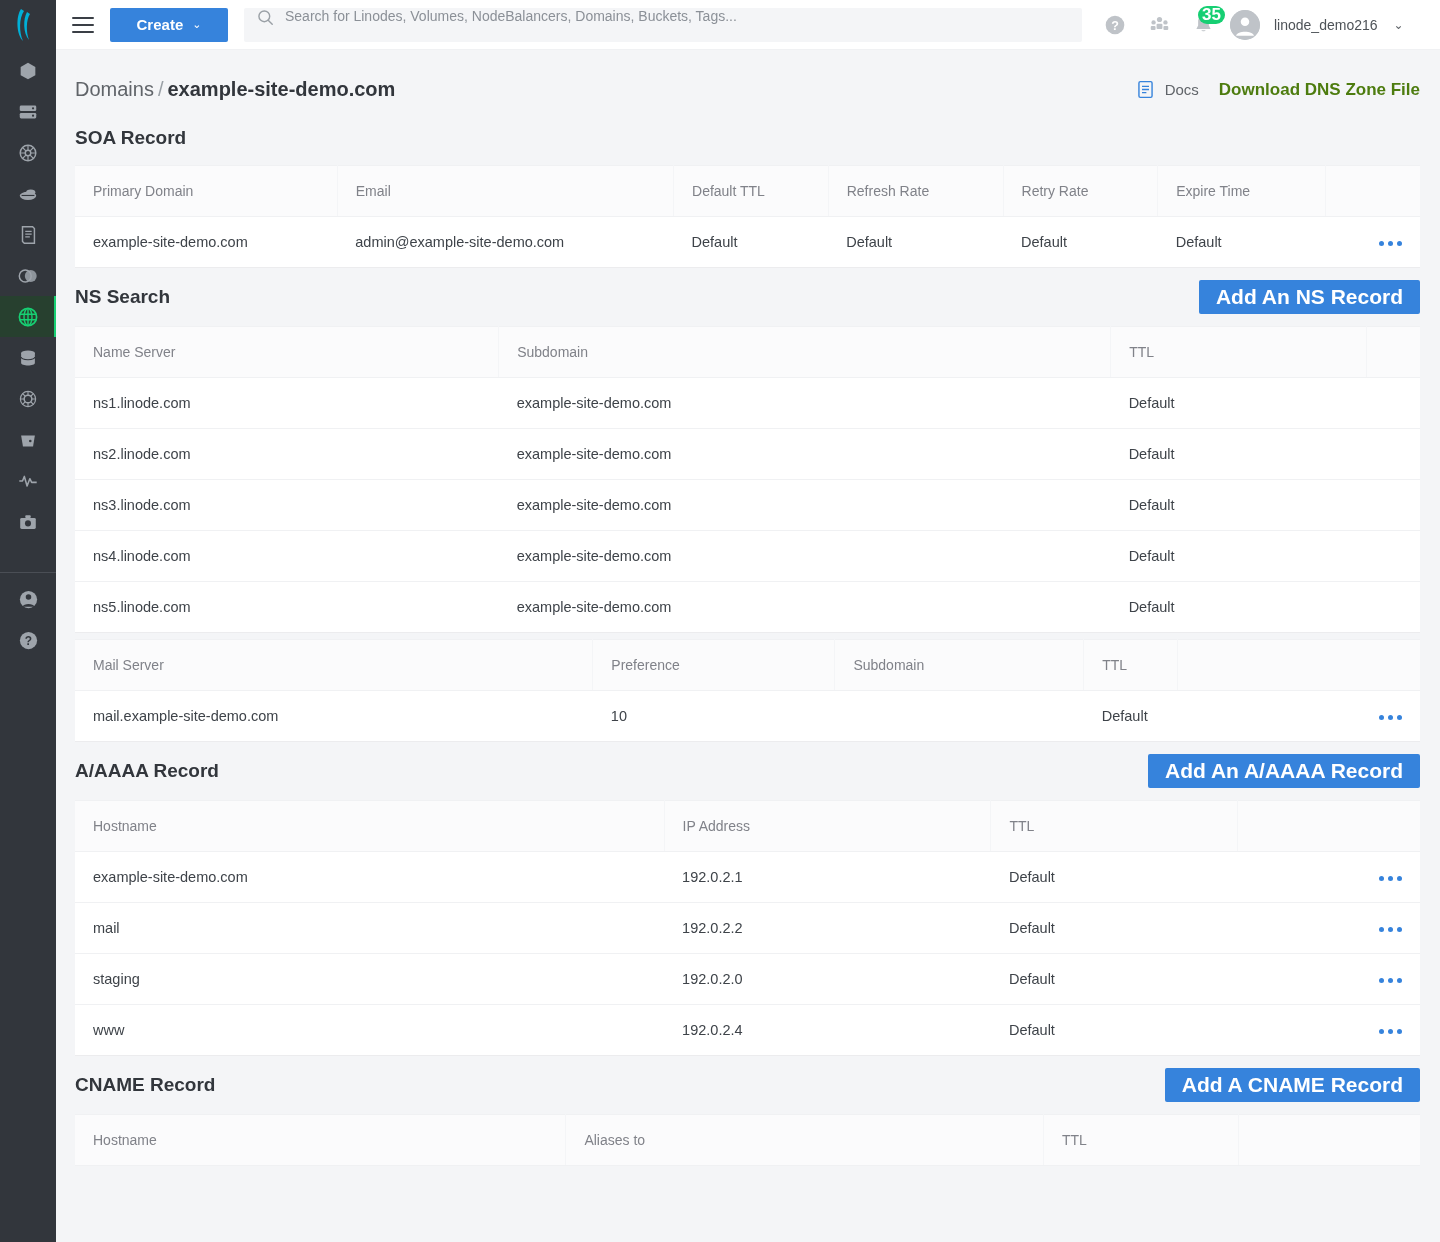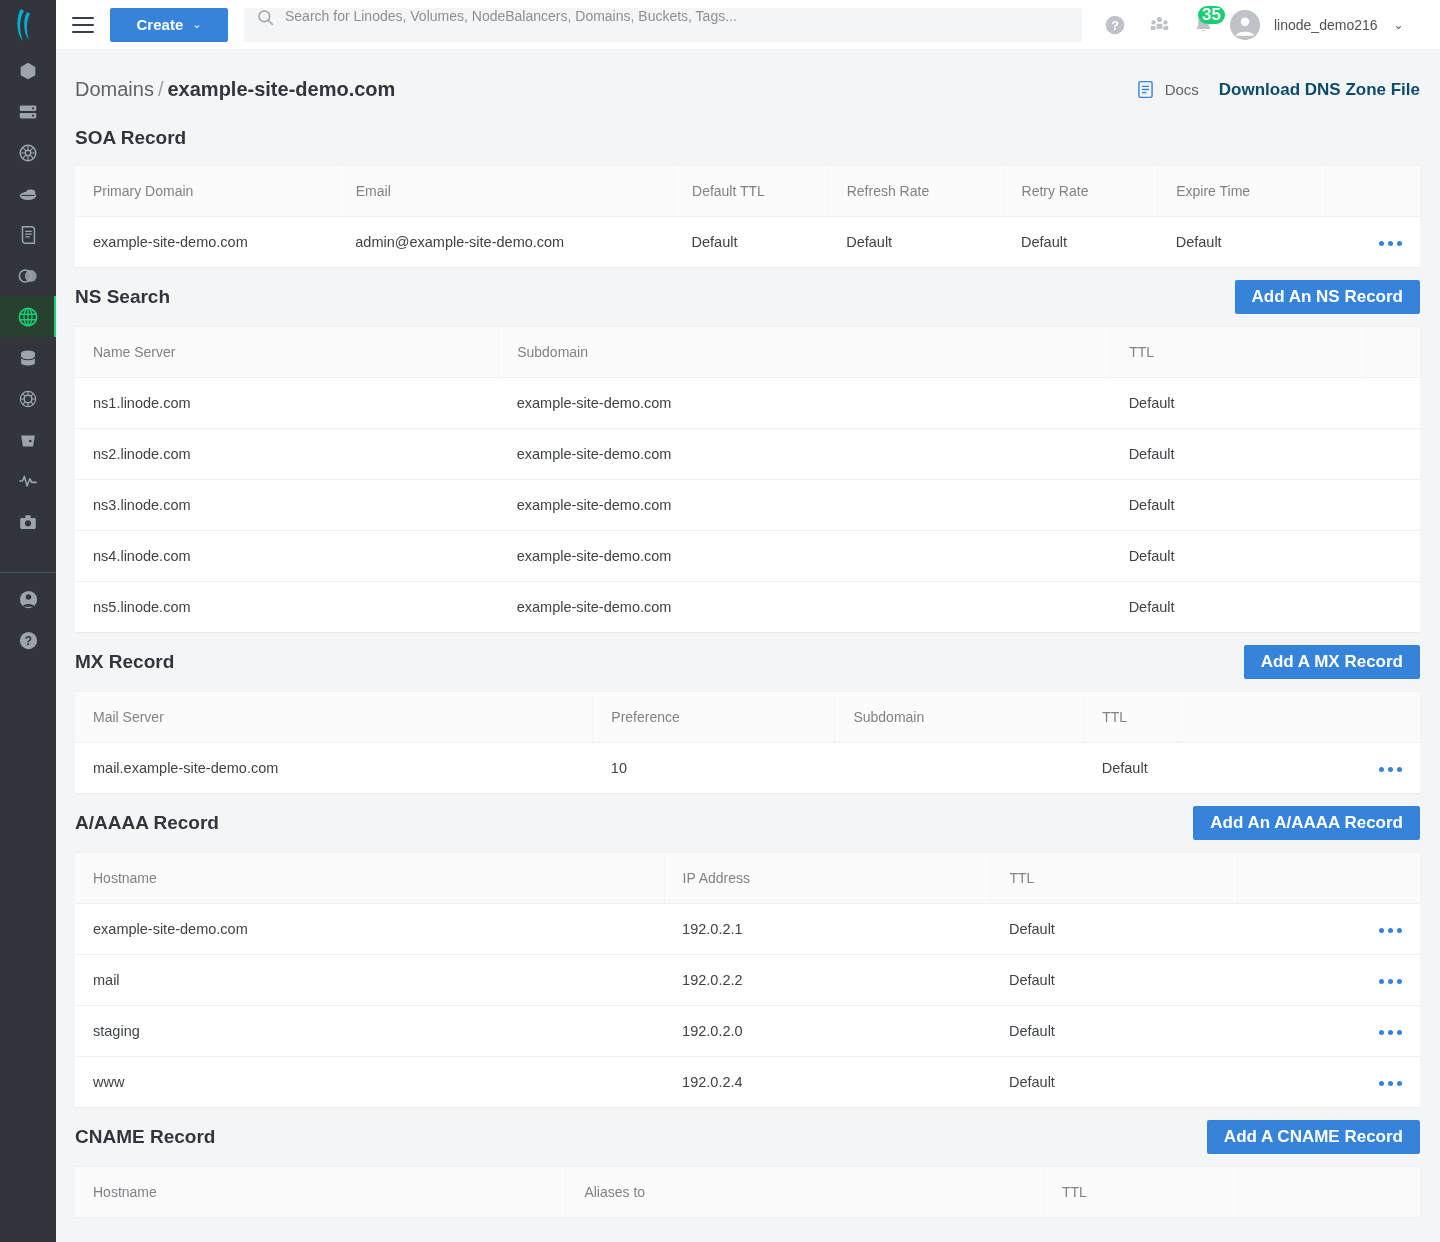--- a/index.html
+++ b/index.html
@@ -88,32 +88,32 @@
   .breadcrumb-row {
     display: flex; align-items: center; justify-content: space-between;
     padding: 28px 0 16px 0;
   }
   .breadcrumb { font-size: 20px; color: #606469; }
   .breadcrumb .sep { margin: 0 4px; color: #9aa0a6; }
   .breadcrumb .current { color: #32363c; font-weight: bold; }
   .bc-actions { display: flex; align-items: center; gap: 20px; }
   .docs-link { display: flex; align-items: center; gap: 9px; color: #3683dc; font-size: 15px; cursor: pointer; }
   .docs-link .lbl { color: #606469; }
-  .zone-link { color: #0c4a6e; font-size: 17px; font-weight: bold; cursor: pointer; }
+  .zone-link { color: #4d7c0f; font-size: 17px; font-weight: bold; cursor: pointer; }
 
   
   .section { margin-bottom: 6px; }
   .section-head {
     display: flex; align-items: center; justify-content: space-between;
     min-height: 48px; padding: 6px 0 12px 0;
   }
   .section-title { font-size: 19px; font-weight: bold; color: #32363c; }
   .add-btn {
     background: #3683dc; color: #fff; border: none; border-radius: 2px;
-    height: 34px; padding: 0 17px; font-size: 17px; font-weight: bold;
+    height: 34px; padding: 0 17px; font-size: 21px; font-weight: bold;
     font-family: "Liberation Sans", sans-serif; cursor: pointer; white-space: nowrap;
   }
 
   
   table.rec { width: 100%; border-collapse: collapse; background: #fff; table-layout: fixed; }
   table.rec thead th {
     background: #fbfbfc; color: #808289; font-size: 14px; font-weight: normal;
     text-align: left; padding: 17px 18px; border-top: 1px solid #f0f1f3;
     border-bottom: 1px solid #f0f1f3; border-right: 1px solid #f4f5f7;
     white-space: nowrap;
@@ -414,24 +414,20 @@
                 <tr>
                   <td>ns5.linode.com</td>
                   <td>example-site-demo.com</td>
                   <td>Default</td>
                   <td class="actions" colspan="1"></td>
                 </tr>
               </tbody>
             </table>
           </div>
           <div class="section">
-            <div class="section-head">
-              <div class="section-title">MX Record</div>
-              <button class="add-btn">Add A MX Record</button>
-            </div>
             <table class="rec">
               <colgroup>
                 <col style="width: 38.5%;">
                 <col style="width: 18%;">
                 <col style="width: 18.5%;">
                 <col style="width: 7%;">
                 <col style="width: 18%;">
               </colgroup>
               <thead>
                 <tr>

